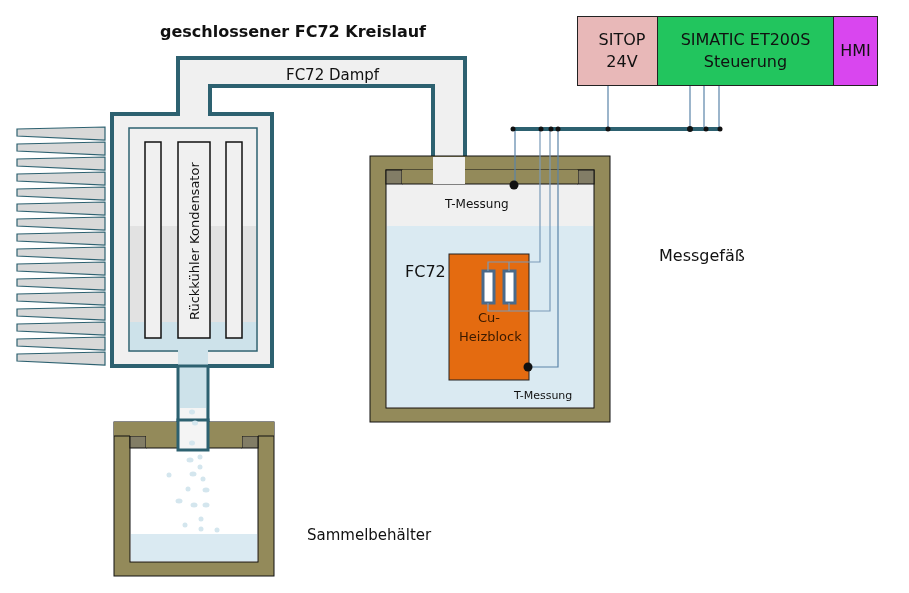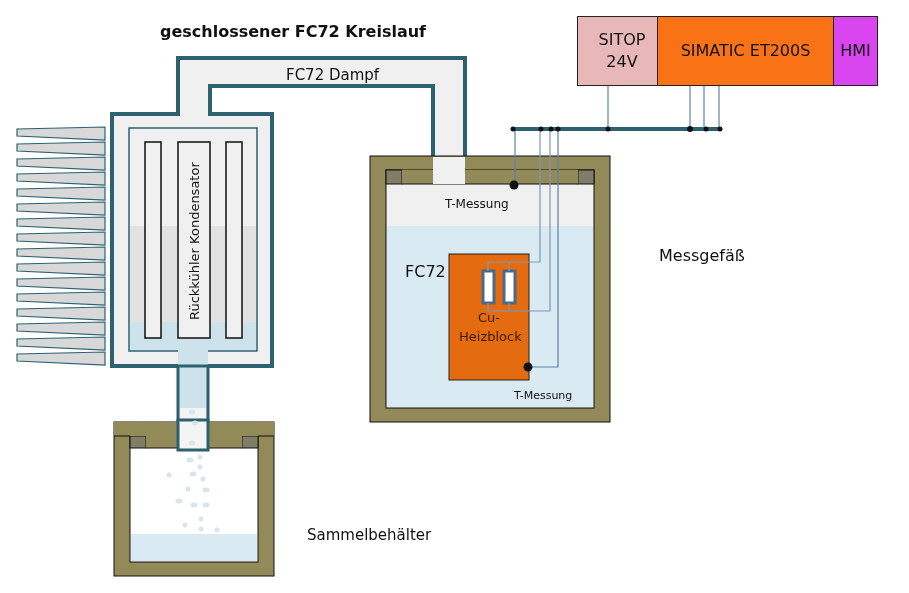--- a/index.html
+++ b/index.html
@@ -147,20 +147,21 @@
     <circle cx="720" cy="129" r="2.5" fill="#111"></circle>
   </g>
 </svg>
 
 <div class="box" style="left:577px;top:16px;width:90px;height:70px;background:#e8b8b8;">
   <div>
       <div>SITOP</div>
       <div>24V</div>
     </div>
 </div>
-<div class="box" style="left:657px;top:16px;width:177px;height:70px;background:#f97316;">
+<div class="box" style="left:657px;top:16px;width:177px;height:70px;background:#22c55e;">
   <div>
       <div>SIMATIC ET200S</div>
+      <div>Steuerung</div>
     </div>
 </div>
 <div class="box" style="left:833px;top:16px;width:45px;height:70px;background:#d946ef;">
   <span>HMI</span>
 </div>
 
 </body></html>

